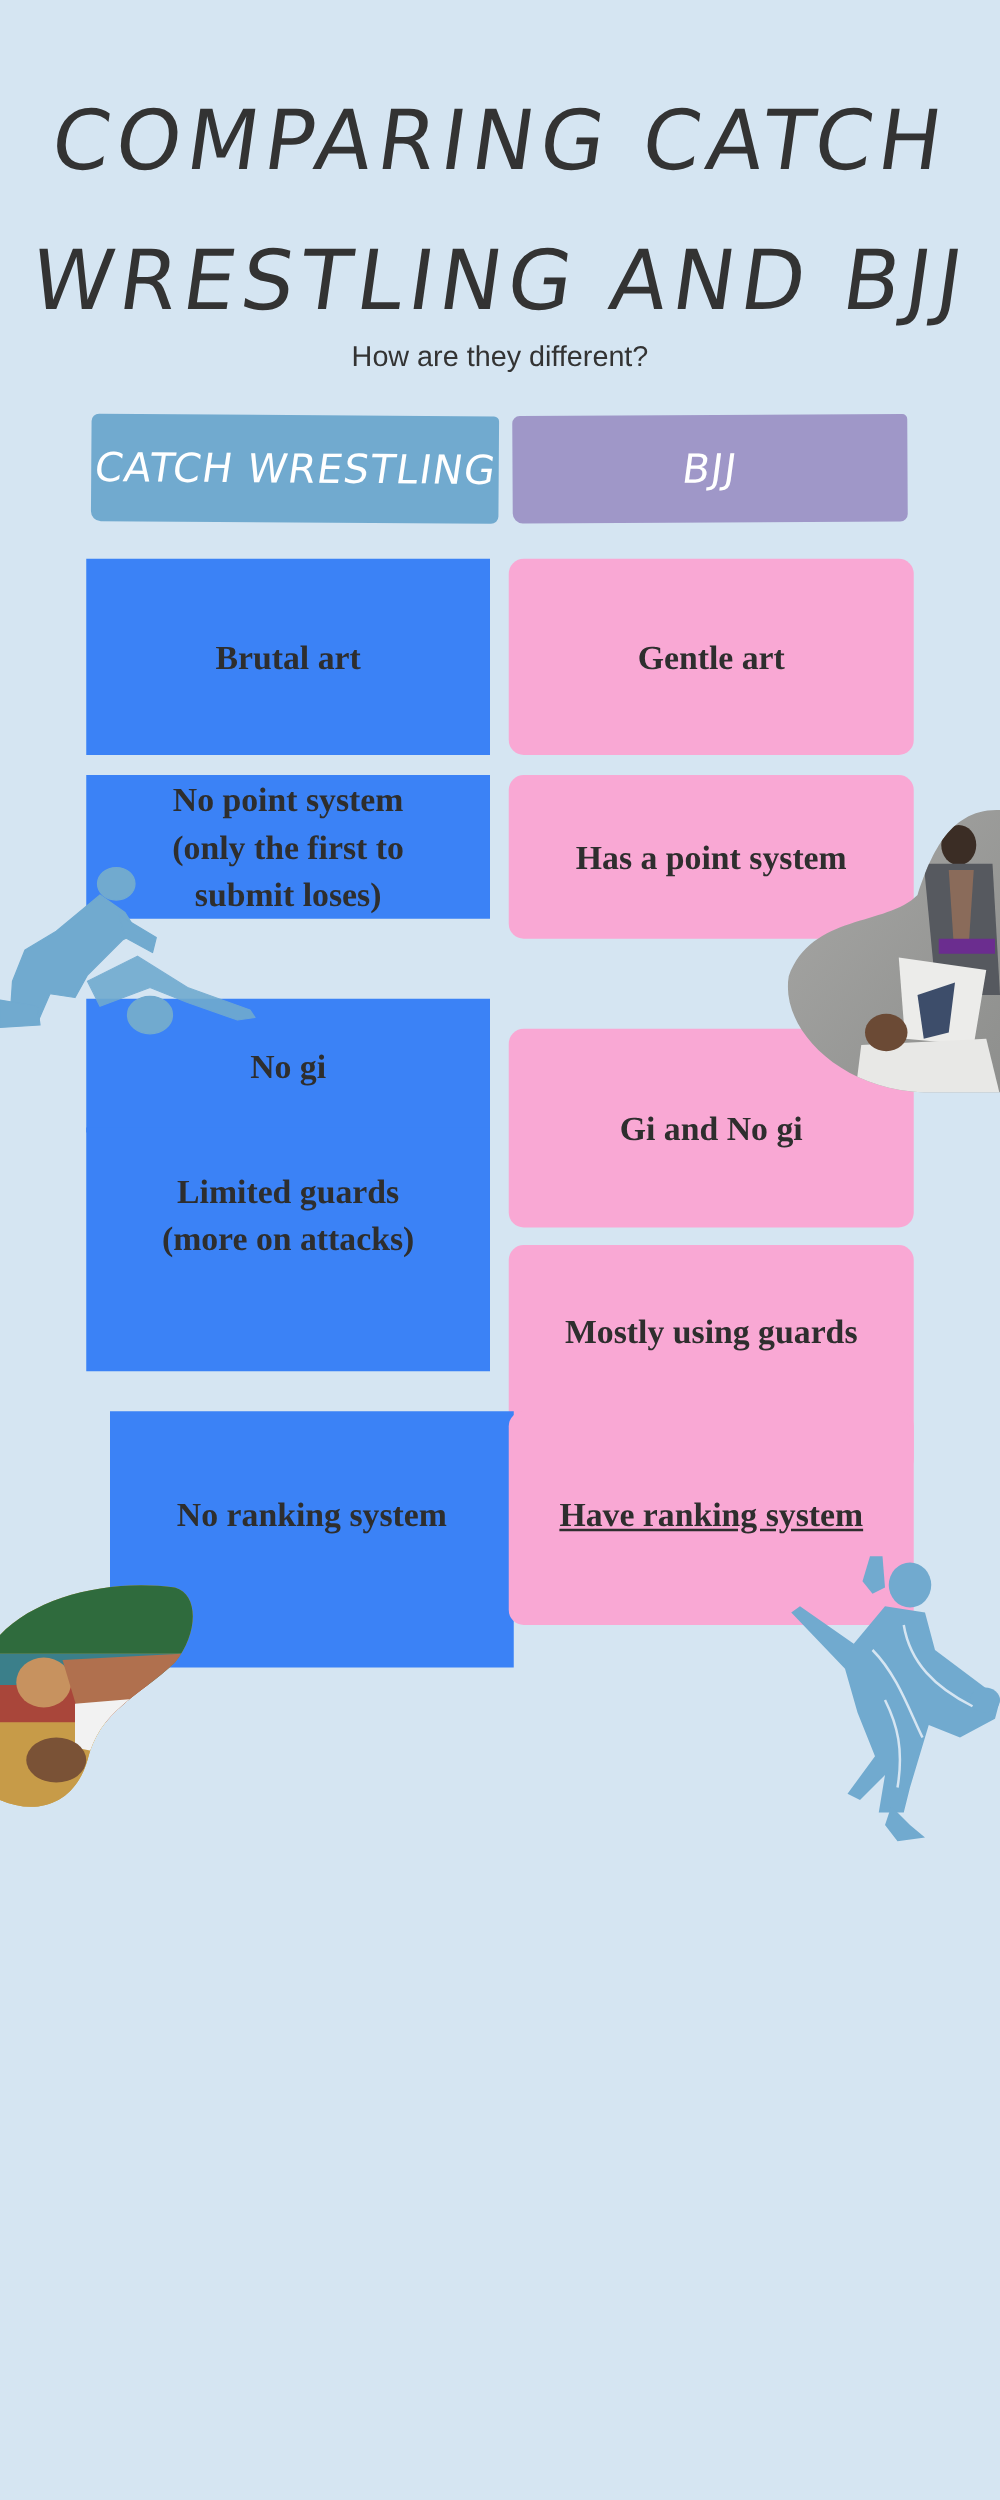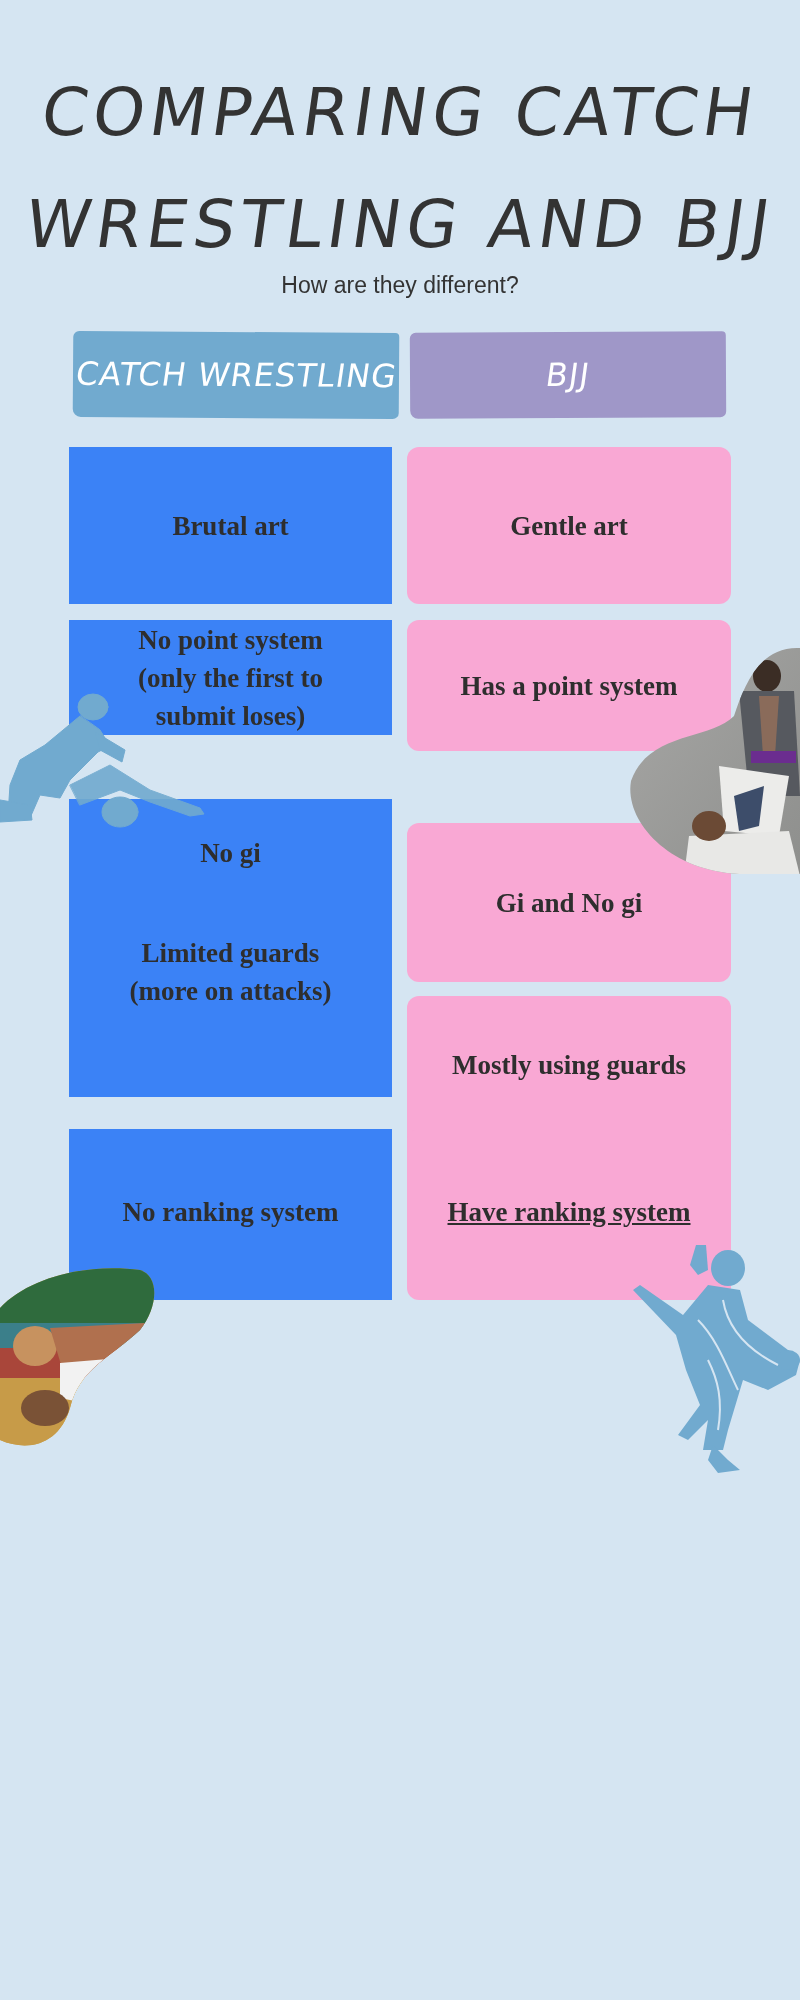--- a/index.html
+++ b/index.html
@@ -59,21 +59,21 @@
 
 <div class="cell l" style="top:620px;height:115px;padding:0 40px;">No point system (only the first to submit loses)</div>
 <div class="cell r" style="top:620px;height:131px;">Has a point system</div>
 
 <div class="cell l" style="top:799px;height:107px;">No gi</div>
 <div class="cell r" style="top:799px;height:159px;margin-top:24px;">Gi and No gi</div>
 
 <div class="cell l" style="top:902px;height:195px;padding:0 40px;align-items:flex-start;padding-top:32px;">Limited guards (more on attacks)</div>
 <div class="cell r" style="top:996px;height:183px;align-items:flex-start;padding-top:50px;">Mostly using guards</div>
 
-<div class="cell l" style="top:1129px;height:171px;align-items:flex-start;padding-top:64px;">No ranking system</div>
+<div class="cell l" style="top:1129px;height:205px;align-items:flex-start;padding-top:64px;margin-left:19px;">No ranking system</div>
 <div class="cell r" style="top:1129px;height:171px;align-items:flex-start;padding-top:64px;text-decoration:underline;">Have ranking system</div>
 
 <svg class="deco" style="left:0;top:690px;" width="210" height="140" viewBox="0 0 210 140">
   <g fill="#71aacf" stroke="#71aacf" stroke-linecap="round" stroke-linejoin="round">
     <ellipse cx="93" cy="17" rx="15" ry="13"></ellipse>
     <path d="M80 26 L45 55 L20 70 L10 95 L8 125 L30 128 L40 105 L60 108 L70 90 L98 62 L110 56 L100 40 Z"></path>
     <path d="M95 42 L125 60 L122 72 L100 60 Z"></path>
     <path d="M70 95 L110 75 L150 100 L200 118 L204 124 L190 126 L150 112 L120 100 L80 115 Z" opacity="0.9"></path>
     <ellipse cx="120" cy="122" rx="18" ry="15"></ellipse>
     <path d="M0 110 L30 115 L32 130 L0 132 Z"></path>

